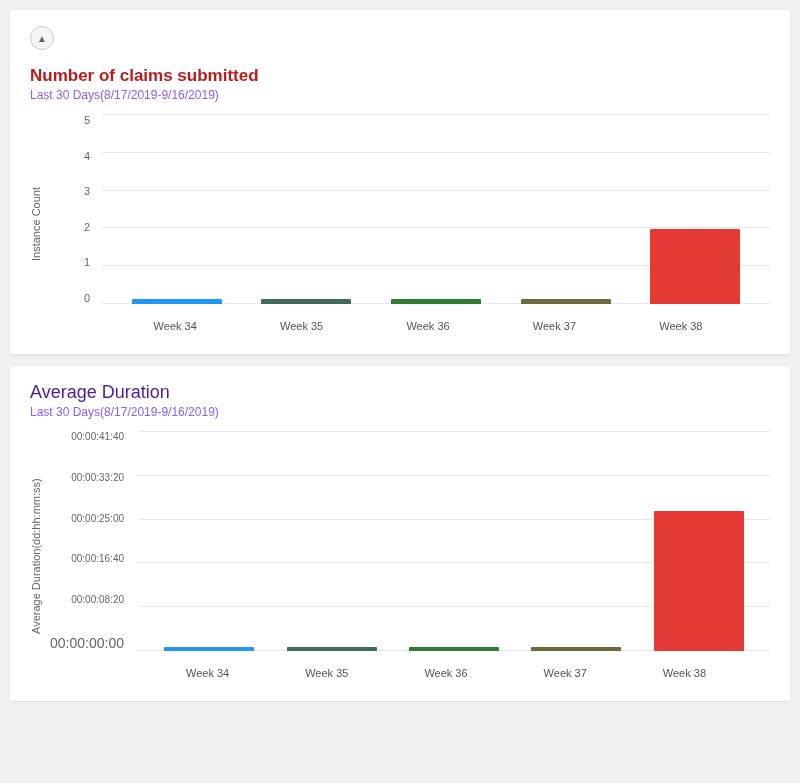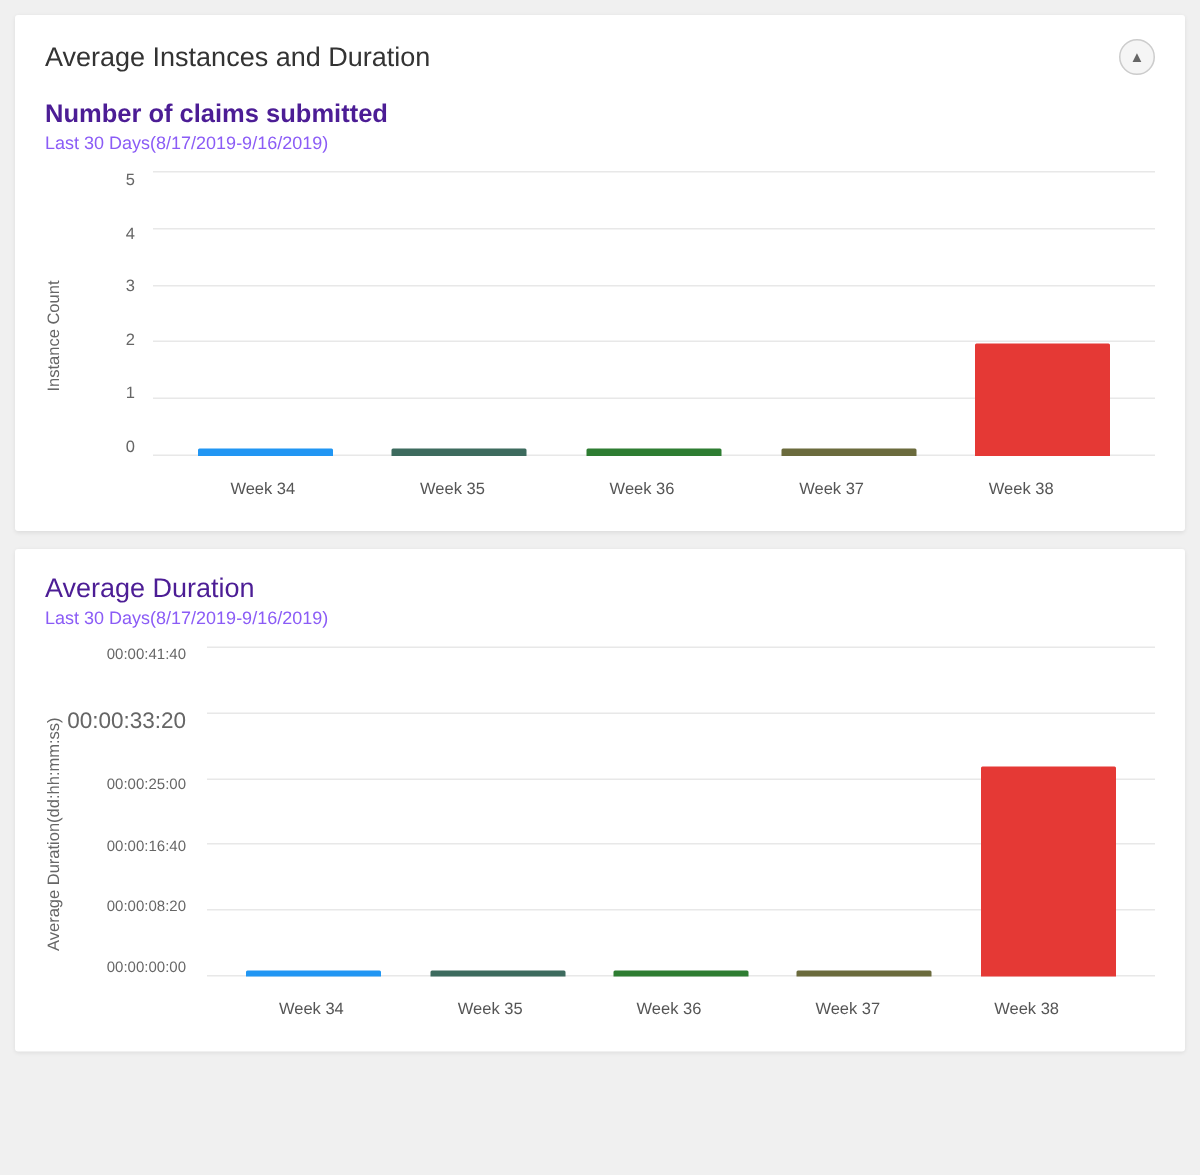--- a/index.html
+++ b/index.html
@@ -44,21 +44,21 @@
       justify-content: center;
       font-size: 10px;
       color: #666;
     }
     .chart-section {
       margin-bottom: 0;
     }
     .chart-title {
       font-size: 17px;
       font-weight: 600;
-      color: #4c1d95;
+      color: #b91c1c;
       margin-bottom: 2px;
     }
     .chart-subtitle {
       font-size: 12px;
       color: #8b5cf6;
       margin-bottom: 12px;
     }
     .chart-area {
       display: flex;
       flex-direction: row;
@@ -155,21 +155,20 @@
       padding-bottom: 2px;
       flex: 1;
     }
   </style>
 </head>
 <body>
 
 <div class="page-container">
   <div class="card">
     <div class="page-title">
-      <span>Average Instances and Duration</span>
       <button class="collapse-btn">
         <span>▲</span>
       </button>
     </div>
 
     <div class="chart-section">
       <div class="chart-title">Number of claims submitted</div>
       <div class="chart-subtitle">Last 30 Days(8/17/2019-9/16/2019)</div>
       <div class="chart-area">
 
@@ -228,25 +227,25 @@
     <div class="chart-section">
       <div class="chart-title" style="color: #4c1d95; font-weight: 400; font-size: 18px;">Average Duration</div>
       <div class="chart-subtitle">Last 30 Days(8/17/2019-9/16/2019)</div>
       <div class="chart-area" style="height: 250px;">
 
         <div class="y-axis-label" style="width: 24px;">Average Duration(dd:hh:mm:ss)</div>
         <div class="chart-inner">
 
           <div class="y-ticks" style="width: 72px;">
             <span class="y-tick" style="font-size:10px;">00:00:41:40</span>
-            <span class="y-tick" style="font-size:15px;">00:00:33:20</span>
+            <span class="y-tick" style="font-size:10px;">00:00:33:20</span>
             <span class="y-tick" style="font-size:10px;">00:00:25:00</span>
             <span class="y-tick" style="font-size:10px;">00:00:16:40</span>
             <span class="y-tick" style="font-size:10px;">00:00:08:20</span>
-            <span class="y-tick" style="font-size:10px;">00:00:00:00</span>
+            <span class="y-tick" style="font-size:14px;">00:00:00:00</span>
           </div>
 
           <div class="grid-and-bars" style="left: 80px;">
             <div class="grid-line"></div>
             <div class="grid-line"></div>
             <div class="grid-line"></div>
             <div class="grid-line"></div>
             <div class="grid-line"></div>
             <div class="grid-line"></div>
           </div>

